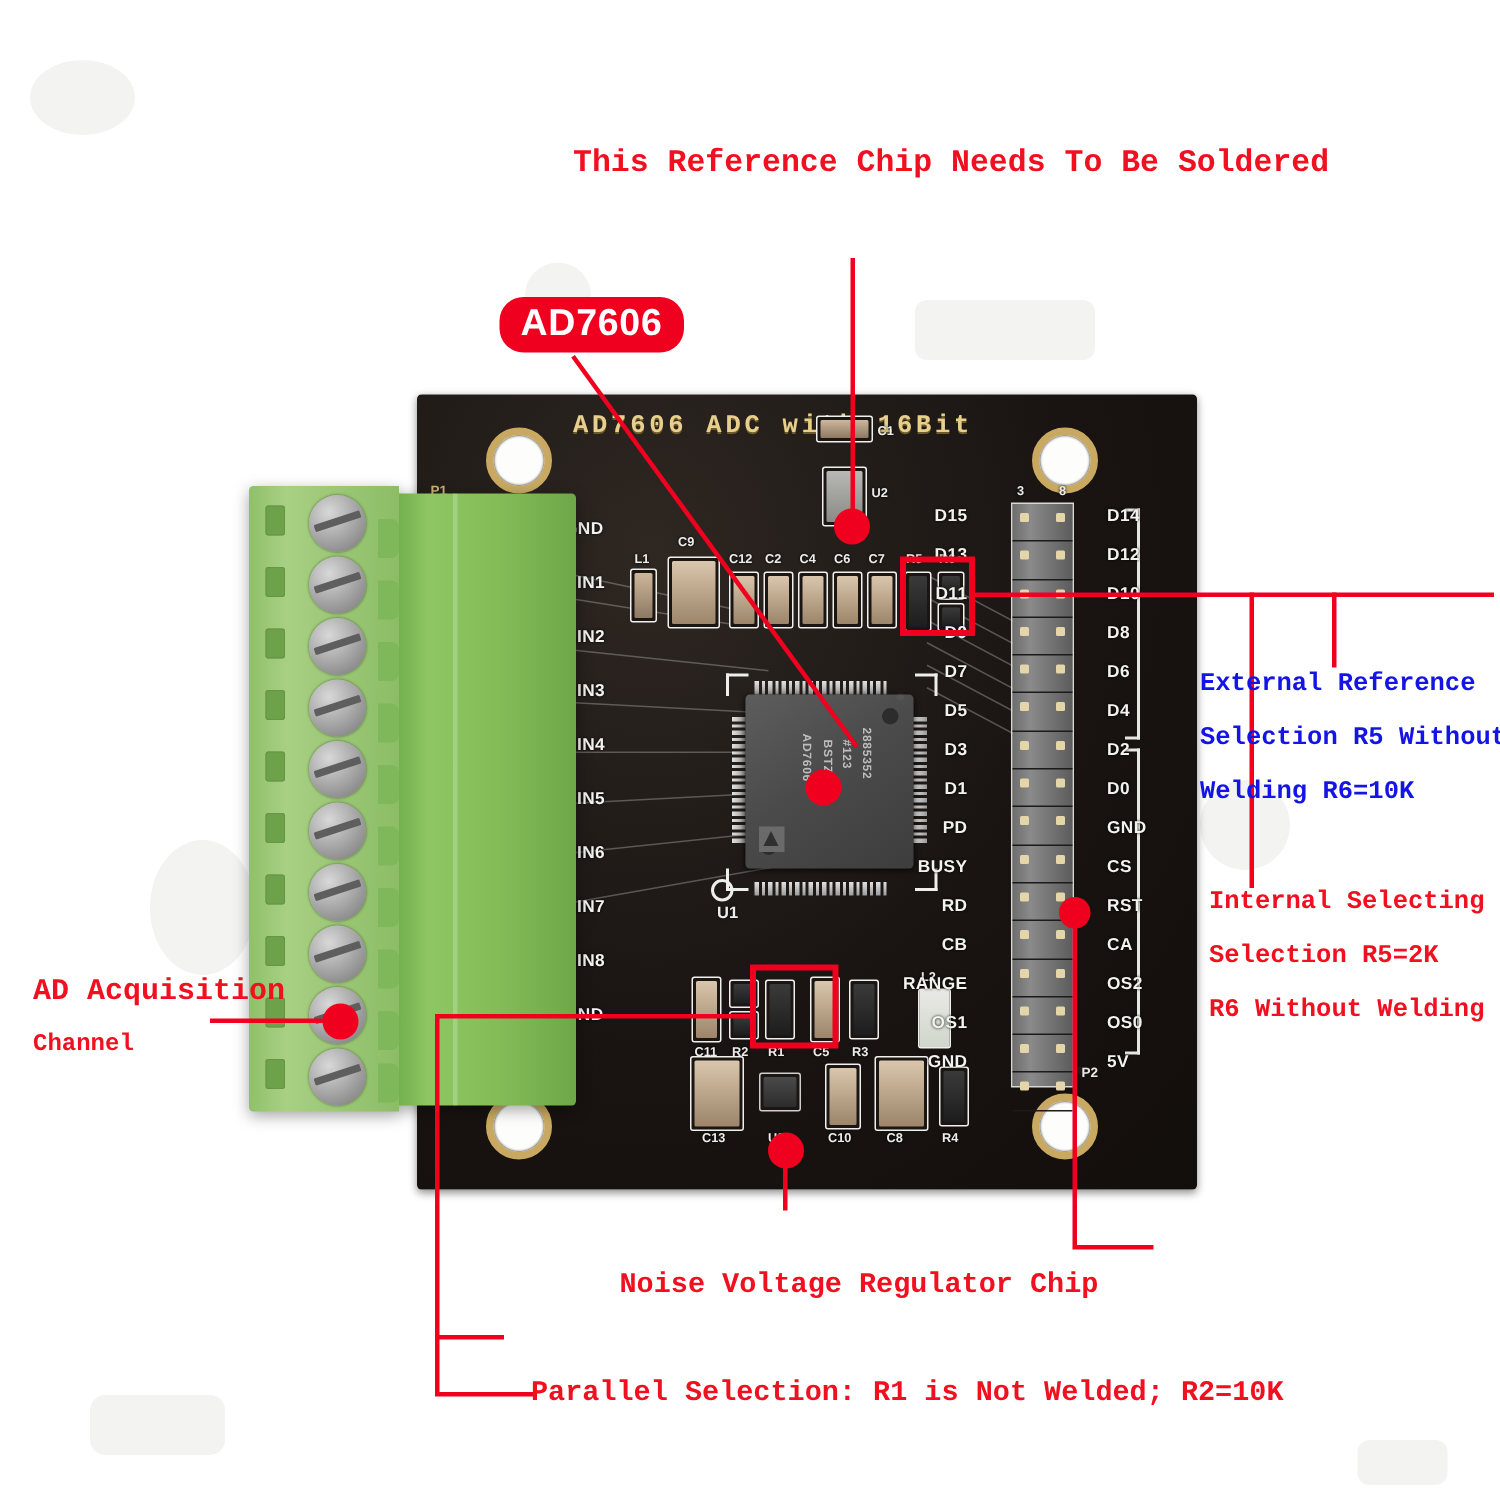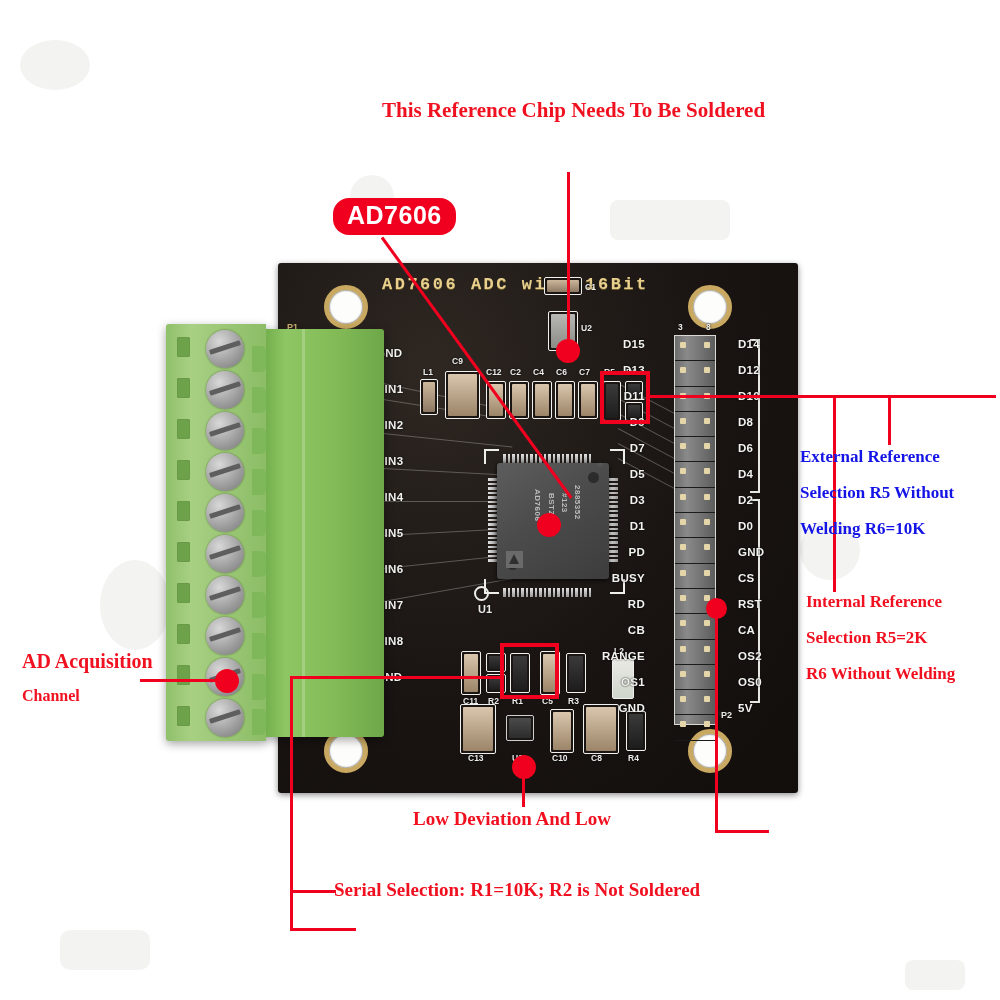--- a/index.html
+++ b/index.html
@@ -132,21 +132,21 @@
   #p1 .screw i{position:absolute;left:3px;top:15px;width:32px;height:5px;background:#5e5e5e;transform:rotate(-18deg);border-radius:1px;}
   #p1 .slot{position:absolute;left:11px;width:13px;height:20px;background:#6ea24a;border-radius:2px;box-shadow:0 0 1px rgba(0,0,0,.4) inset;}
   #p1 .bump{position:absolute;left:86px;width:14px;height:26px;background:#7fb85a;border-radius:0 5px 5px 0;}
 
   
   .ind{position:absolute;border:1.6px solid #efefec;border-radius:2px;background:#cfcfc9;}
   .ind.green{background:linear-gradient(180deg,#e9e9e4,#cfd6cb);}
 
   
   #anno{position:absolute;left:0;top:0;width:1000px;height:1000px;pointer-events:none;}
-  .txt{position:absolute;font-weight:bold;white-space:nowrap;font-family:Liberation Serif, serif;}
+  .txt{position:absolute;font-weight:bold;white-space:nowrap;font-family:Liberation Mono, monospace;}
   .txt.red{color:#f01020;}
   .txt.blue{color:#1414e6;}
   .pill{
     position:absolute;background:#f0001e;color:#fff;font-weight:bold;
     border-radius:16px;padding:3px 14px 5px;font-size:25px;letter-spacing:.5px;
     font-family:"Liberation Sans",sans-serif;
   }
   .ln{position:absolute;background:#f0001e;}
   .ln.h{height:3px;}
   .ln.v{width:3px;}
@@ -611,38 +611,38 @@
 
     <div class="boxm" style="left:600px;top:371px;width:50px;height:53px;"></div>
     <div class="ln h" style="left:648px;top:395px;width:348px;"></div>
     <div class="ln v" style="left:888px;top:395px;height:50px;"></div>
     <div class="ln v" style="left:833px;top:395px;height:197px;"></div>
 
     <div class="txt blue" style="left:800px;top:447px;font-size:17px;">External Reference</div>
     <div class="txt blue" style="left:800px;top:483px;font-size:17px;">Selection R5 Without</div>
     <div class="txt blue" style="left:800px;top:519px;font-size:17px;">Welding R6=10K</div>
 
-    <div class="txt red" style="left:806px;top:592px;font-size:17px;">Internal Reference</div>
+    <div class="txt red" style="left:806px;top:592px;font-size:17px;">Internal Selecting</div>
     <div class="txt red" style="left:806px;top:628px;font-size:17px;">Selection R5=2K</div>
     <div class="txt red" style="left:806px;top:664px;font-size:17px;">R6 Without Welding</div>
 
     <div class="txt red" style="left:22px;top:650px;font-size:20px;">AD Acquisition</div>
     <div class="txt red" style="left:22px;top:687px;font-size:16px;">Channel</div>
     <div class="ln h" style="left:140px;top:679px;width:85px;"></div>
     <div class="dotm" style="left:215px;top:669px;"></div>
 
     <div class="boxm" style="left:500px;top:643px;width:59px;height:56px;"></div>
 
     <div class="dotm" style="left:512px;top:755px;"></div>
     <div class="ln v" style="left:522px;top:775px;height:32px;"></div>
-    <div class="txt red" style="left:413px;top:808px;font-size:19px;">Low Deviation And Low</div>
+    <div class="txt red" style="left:413px;top:845px;font-size:19px;">Noise Voltage Regulator Chip</div>
 
     <div class="dotm sm" style="left:706px;top:598px;"></div>
     <div class="ln v" style="left:715px;top:618px;height:212px;"></div>
     <div class="ln h" style="left:715px;top:830px;width:54px;"></div>
 
     <div class="ln h" style="left:290px;top:676px;width:212px;"></div>
     <div class="ln v" style="left:290px;top:676px;height:252px;"></div>
     <div class="ln h" style="left:290px;top:890px;width:46px;"></div>
     <div class="ln h" style="left:290px;top:928px;width:66px;"></div>
-    <div class="txt red" style="left:334px;top:879px;font-size:19px;">Serial Selection: R1=10K; R2 is Not Soldered</div>
+    <div class="txt red" style="left:354px;top:917px;font-size:19px;">Parallel Selection: R1 is Not Welded; R2=10K</div>
   </div>
 </div>
 
 </body></html>

